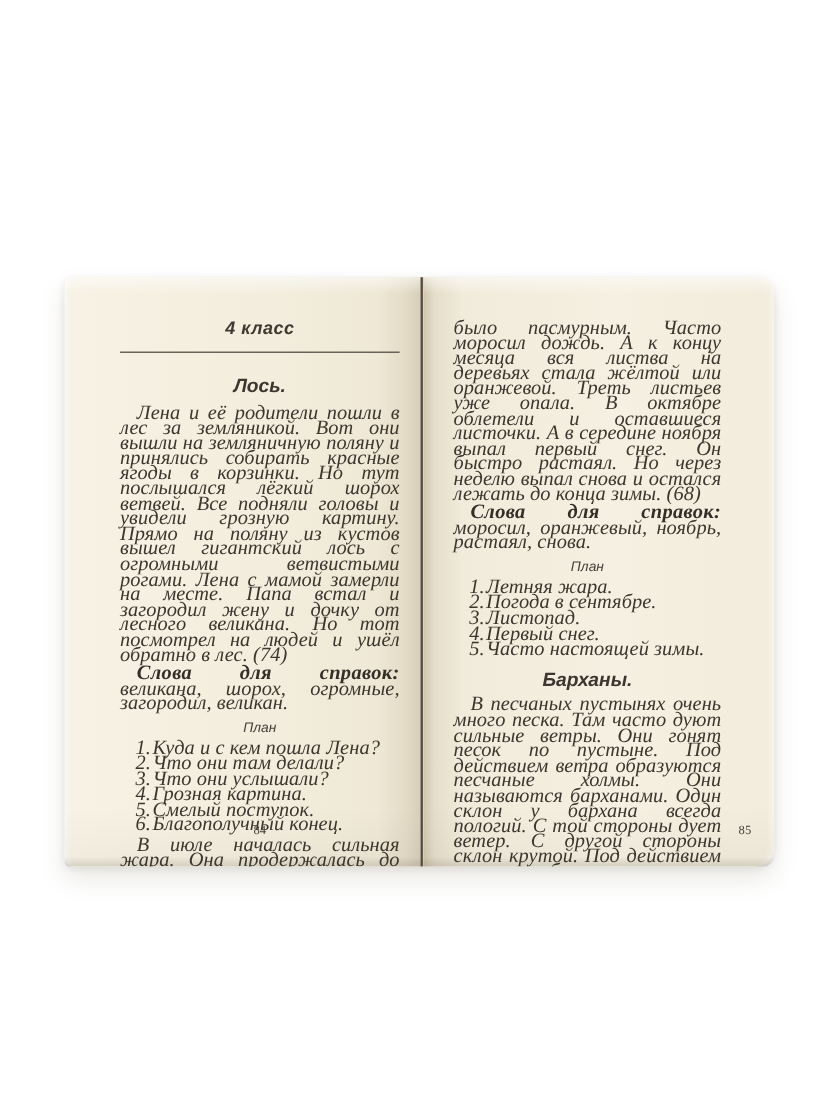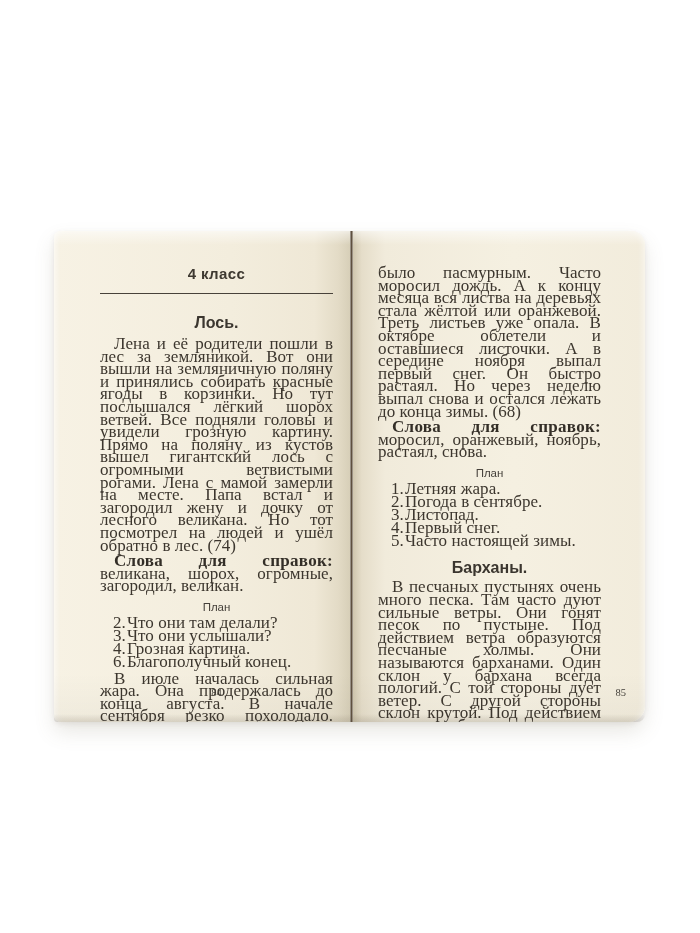--- a/index.html
+++ b/index.html
@@ -64,21 +64,21 @@
     padding: 36px 44px 0 25px;
     background: linear-gradient(to right, #cfc6ae 0%, #e5ddc9 3%, #f1ebdb 11%, #f5f0e1 55%, #f2ecdc 100%);
     border-radius: 0 14px 16px 0;
     box-shadow: inset -5px 0 7px -4px rgba(255,255,255,0.7);
   }
   .gutter {
     width: 3px;
     height: 491px;
     background: linear-gradient(to right, rgba(92,78,60,0.35), #584a3a 40%, #6b5c49 70%, rgba(92,78,60,0.25));
   }
-  .content { position: relative; z-index: 2; }
+  .content { position: relative; z-index: 2; font-style: italic; }
 
   .chapter-header {
     font-family: "Liberation Sans", "DejaVu Sans", sans-serif;
     font-size: 15px;
     font-weight: 700;
     letter-spacing: 0.4px;
     color: #3e3931;
     text-align: center;
     padding-bottom: 11px;
     border-bottom: 1.5px solid #48423a;
@@ -145,23 +145,25 @@
       <div class="content">
         <div class="chapter-header">4 класс</div>
 
         <h3 class="story-title" style="margin-top:20px">Лось.</h3>
         <p class="body-par indent">Лена и её родители пошли в лес за земляникой. Вот они вышли на земляничную поляну и принялись собирать красные ягоды в корзинки. Но тут послышался лёгкий шорох ветвей. Все подняли головы и увидели грозную картину. Прямо на поляну из кустов вышел гигантский лось с огромными ветвистыми рогами. Лена с мамой замерли на месте. Папа встал и загородил жену и дочку от лесного великана. Но тот посмотрел на людей и ушёл обратно в лес. (74)</p>
 
         <p class="body-par words indent"><b>Слова для справок:</b><span> великана, шорох, огромные, загородил, великан.</span></p>
 
         <div class="plan-heading">План</div>
         <div class="plan-list">
+          <div class="plan-item"><span class="num">1.</span><span>Куда и с кем пошла Лена?</span></div>
           <div class="plan-item"><span class="num">2.</span><span>Что они там делали?</span></div>
           <div class="plan-item"><span class="num">3.</span><span>Что они услышали?</span></div>
           <div class="plan-item"><span class="num">4.</span><span>Грозная картина.</span></div>
+          <div class="plan-item"><span class="num">5.</span><span>Смелый поступок.</span></div>
           <div class="plan-item"><span class="num">6.</span><span>Благополучный конец.</span></div>
         </div>
 
         <p class="body-par indent" style="margin-top:4px">В июле началась сильная жара. Она продержалась до конца августа. В начале сентября резко похолодало. Почти весь месяц небо</p>
       </div>
       <div class="page-number">84</div>
     </div>
 
     <div class="gutter"></div>
 

